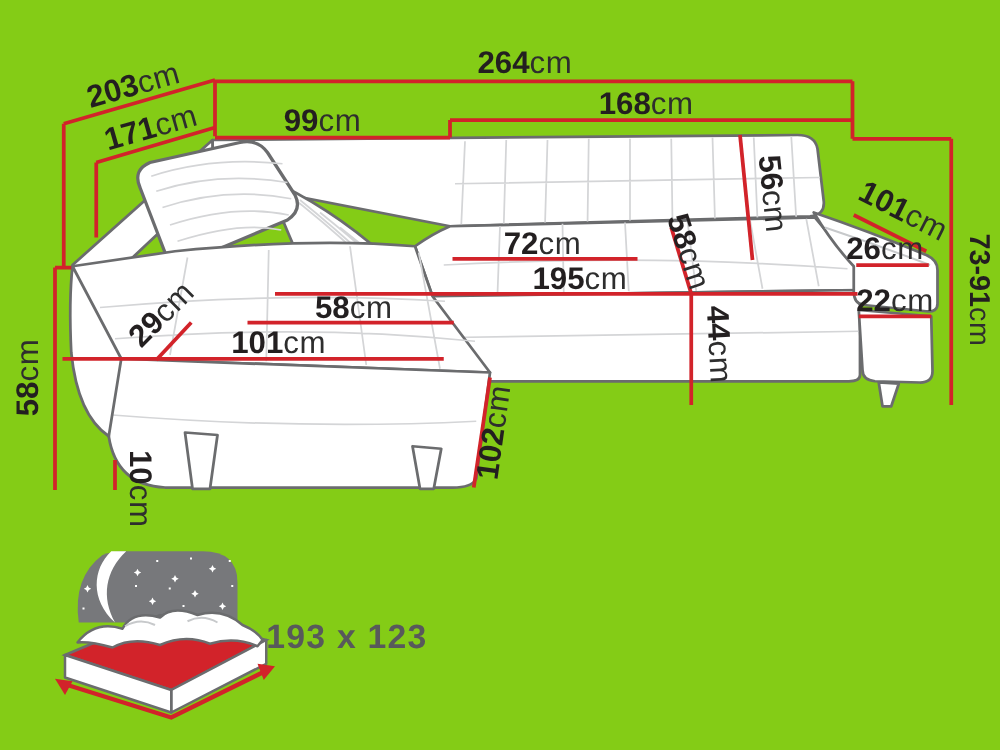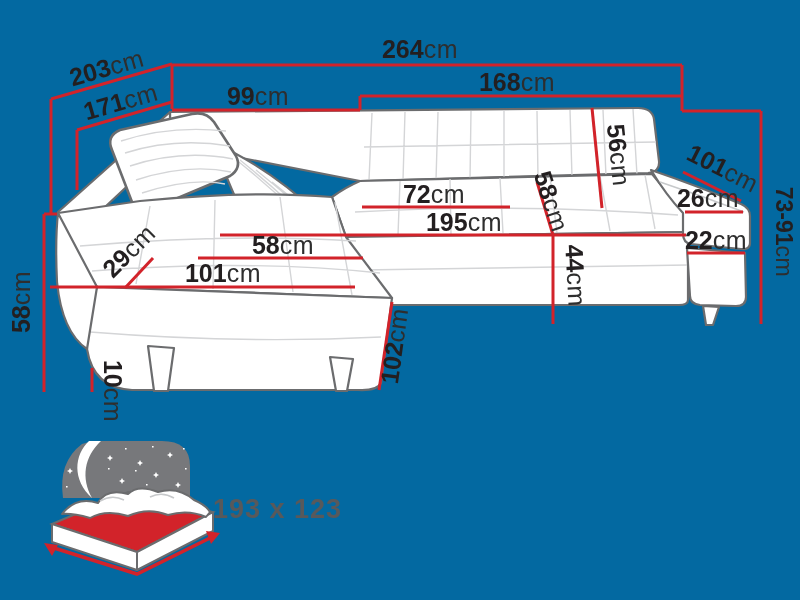--- a/index.html
+++ b/index.html
@@ -1,16 +1,16 @@
 <!DOCTYPE html>
 <html><head>
 <meta charset="utf-8">
 <style>
   html,body{margin:0;padding:0;background:#ffffff;}
-  .canvas{position:relative;width:800px;height:600px;background:#0369a1;overflow:hidden;
+  .canvas{position:relative;width:800px;height:600px;background:#84cc16;overflow:hidden;
           font-family:"Liberation Sans", sans-serif;}
   svg{display:block;}
   .dim{stroke:#d2232a;stroke-width:3;fill:none;stroke-linecap:butt;}
   .sofa{fill:#ffffff;stroke:#6b6c6e;stroke-width:2.2;stroke-linejoin:round;}
   .detail{fill:none;stroke:#d4d5d7;stroke-width:1.4;}
   .detail2{fill:none;stroke:#c7c9cb;stroke-width:1.6;}
   text{fill:#231f20;font-size:25px;}
   .n{font-weight:700;}
   .u{font-weight:400;fill:#2e2e2e;letter-spacing:0.5px;}
   .small{font-size:23px;}

